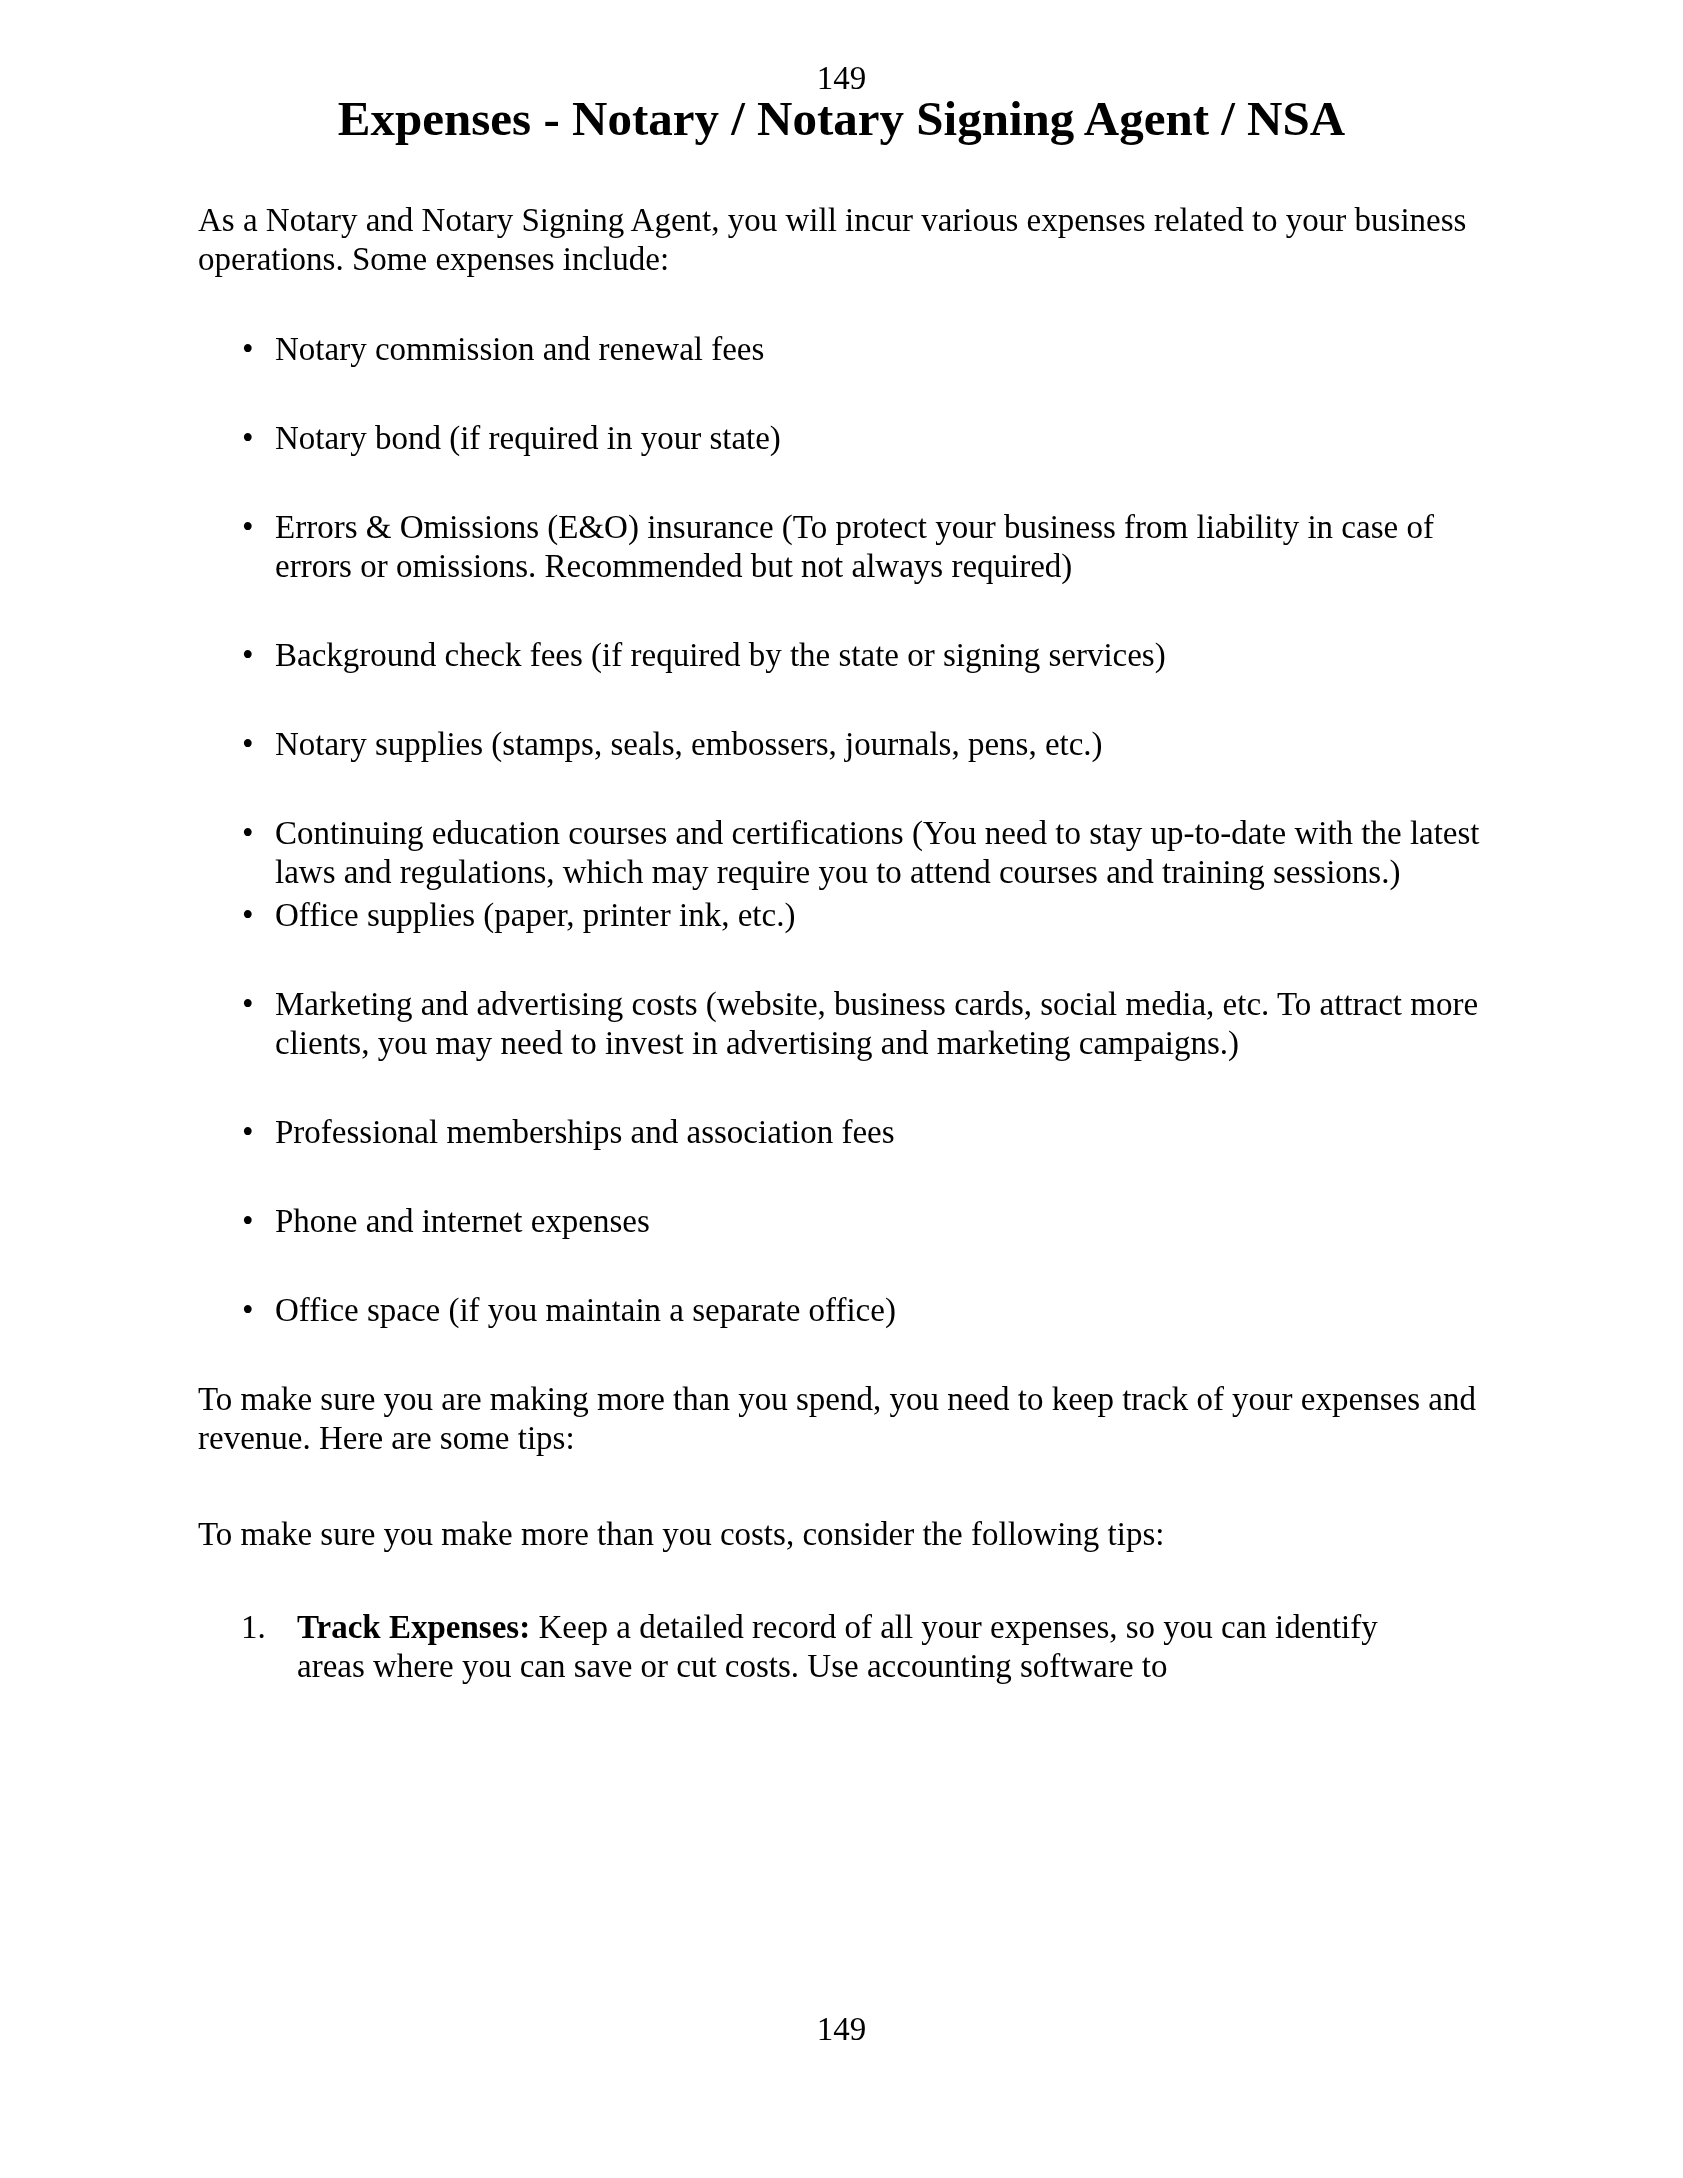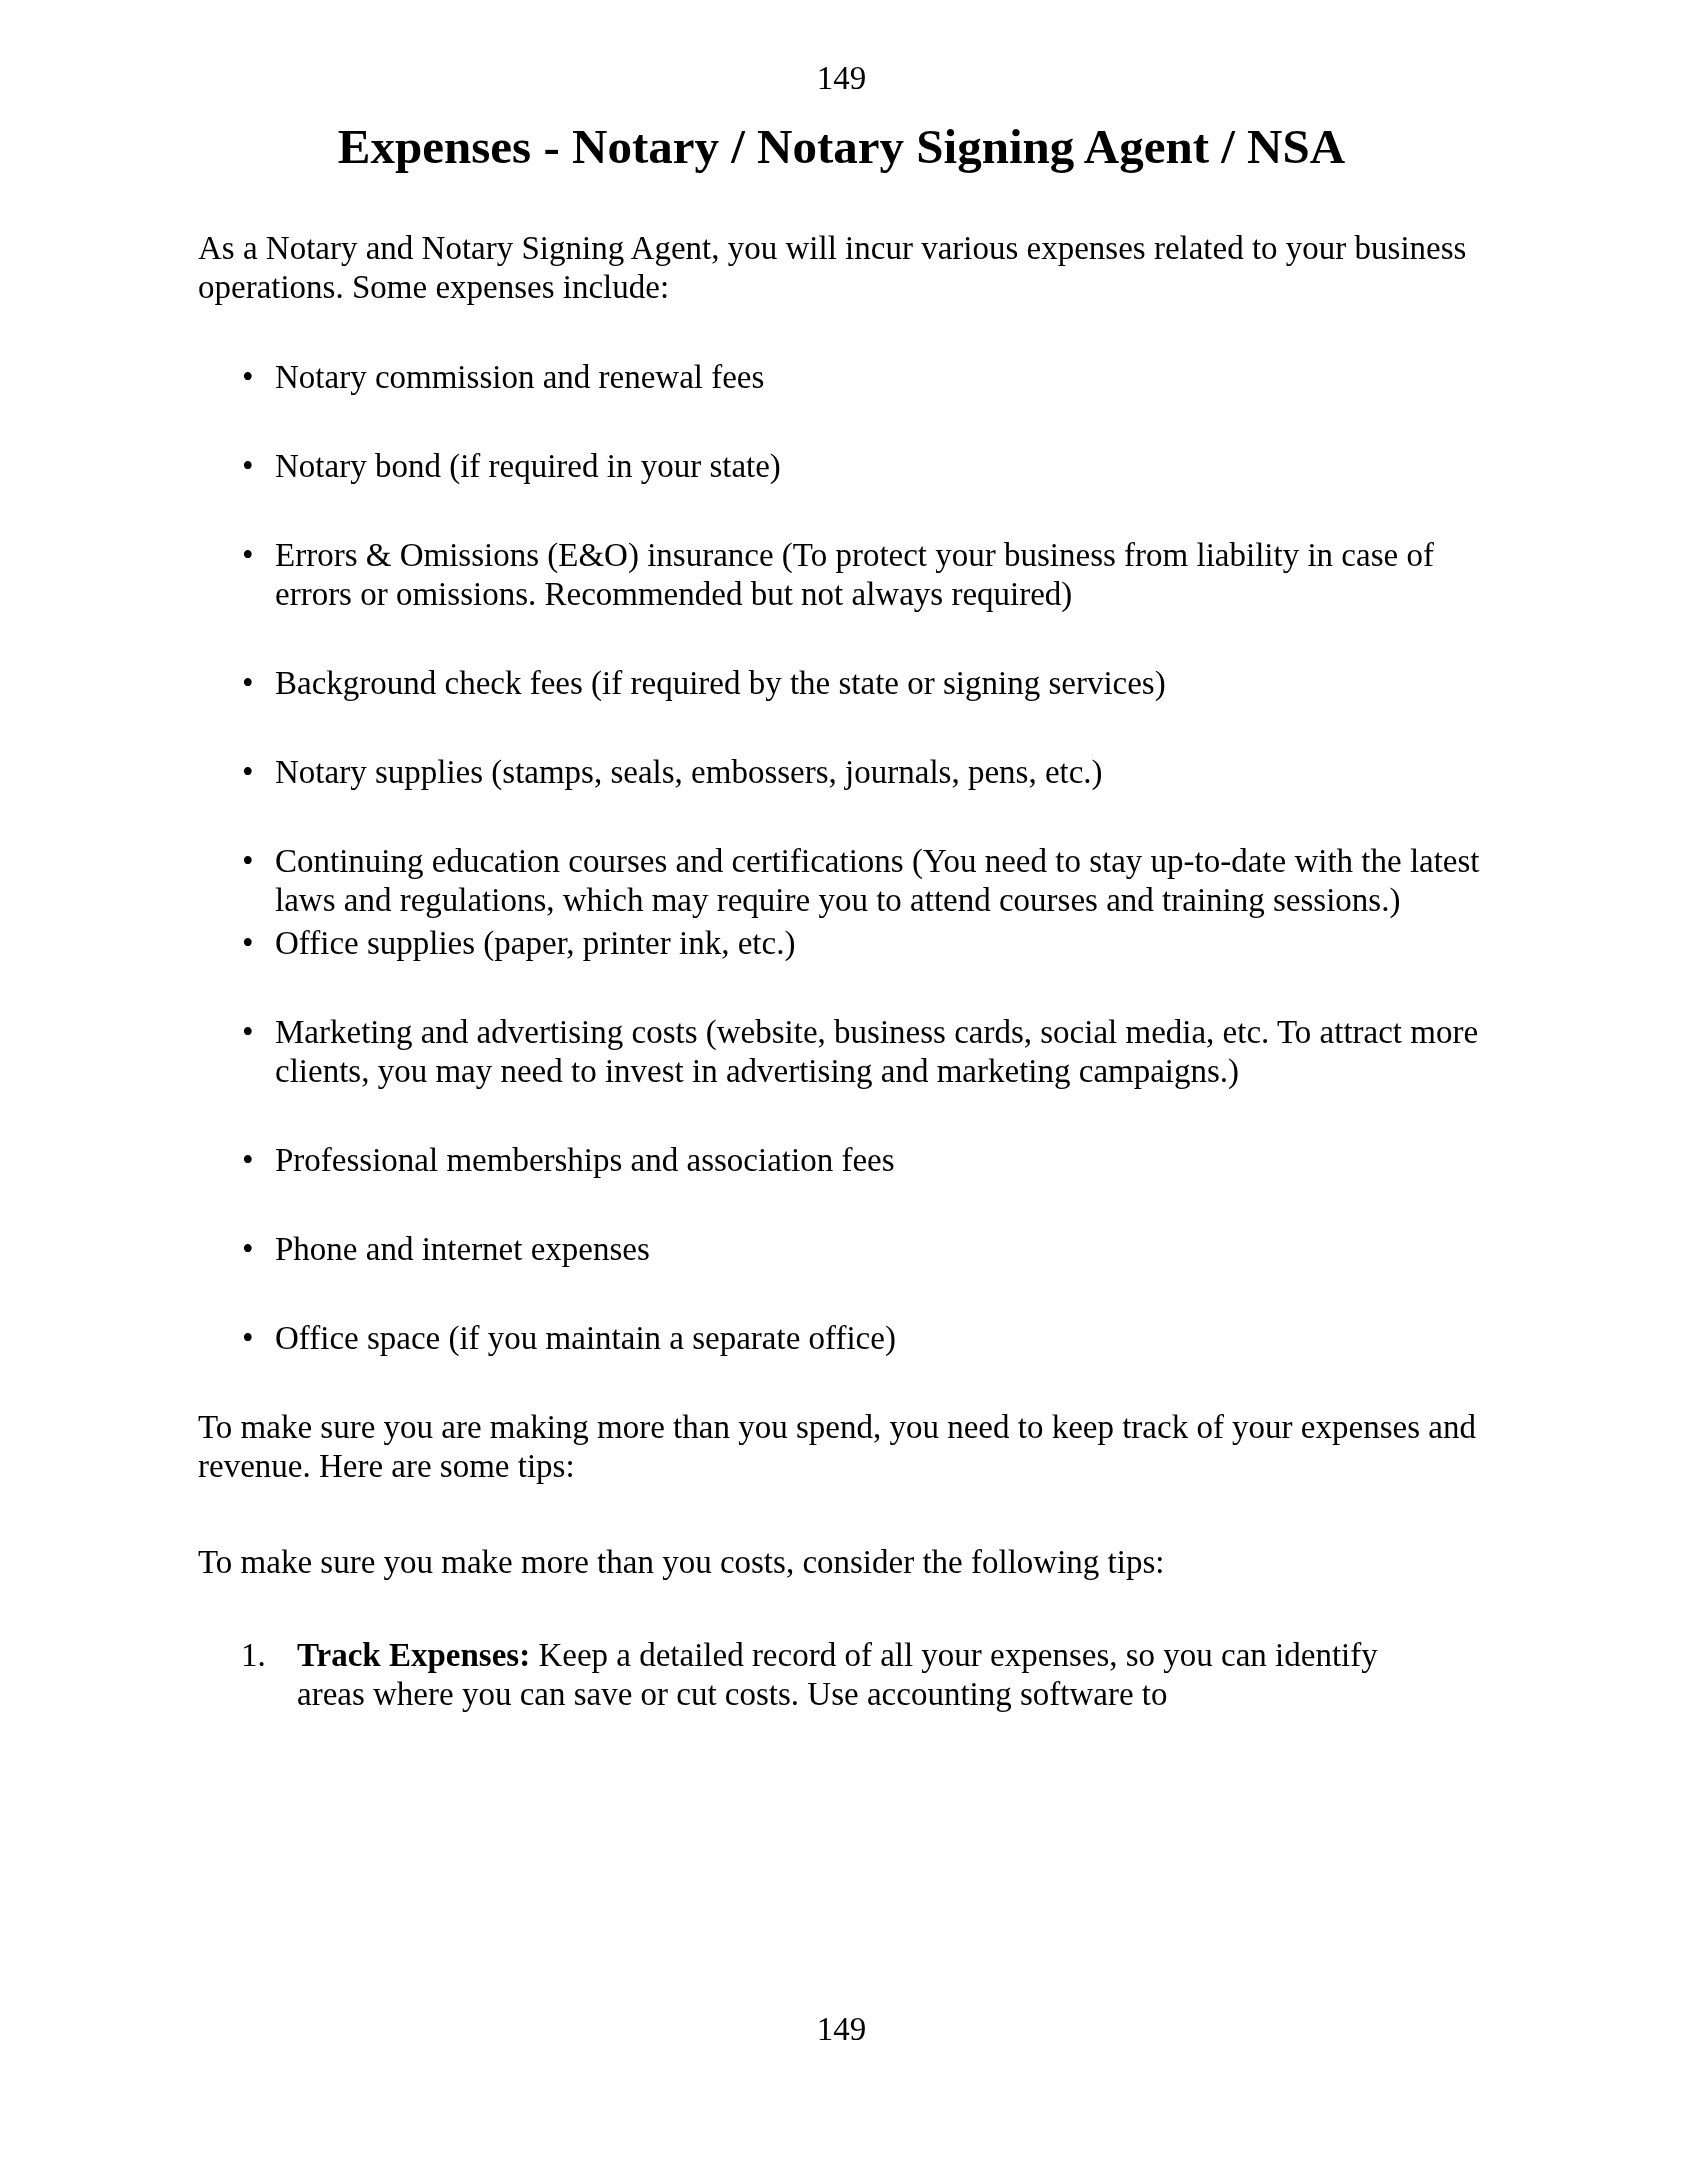--- a/index.html
+++ b/index.html
@@ -21,21 +21,21 @@
   .page-num {
     position: absolute;
     left: 0;
     width: 100%;
     text-align: center;
   }
   .page-num.header { top: 59px; }
   .page-num.footer { top: 2010px; }
   h1.title {
     margin: 0;
-    padding-top: 118px;
+    padding-top: 90px;
     text-align: center;
     font-size: 49px;
     line-height: 57px;
     font-weight: 700;
     letter-spacing: 0;
   }
   .content {
     margin: 0 198px;
     width: 1287px;
   }

